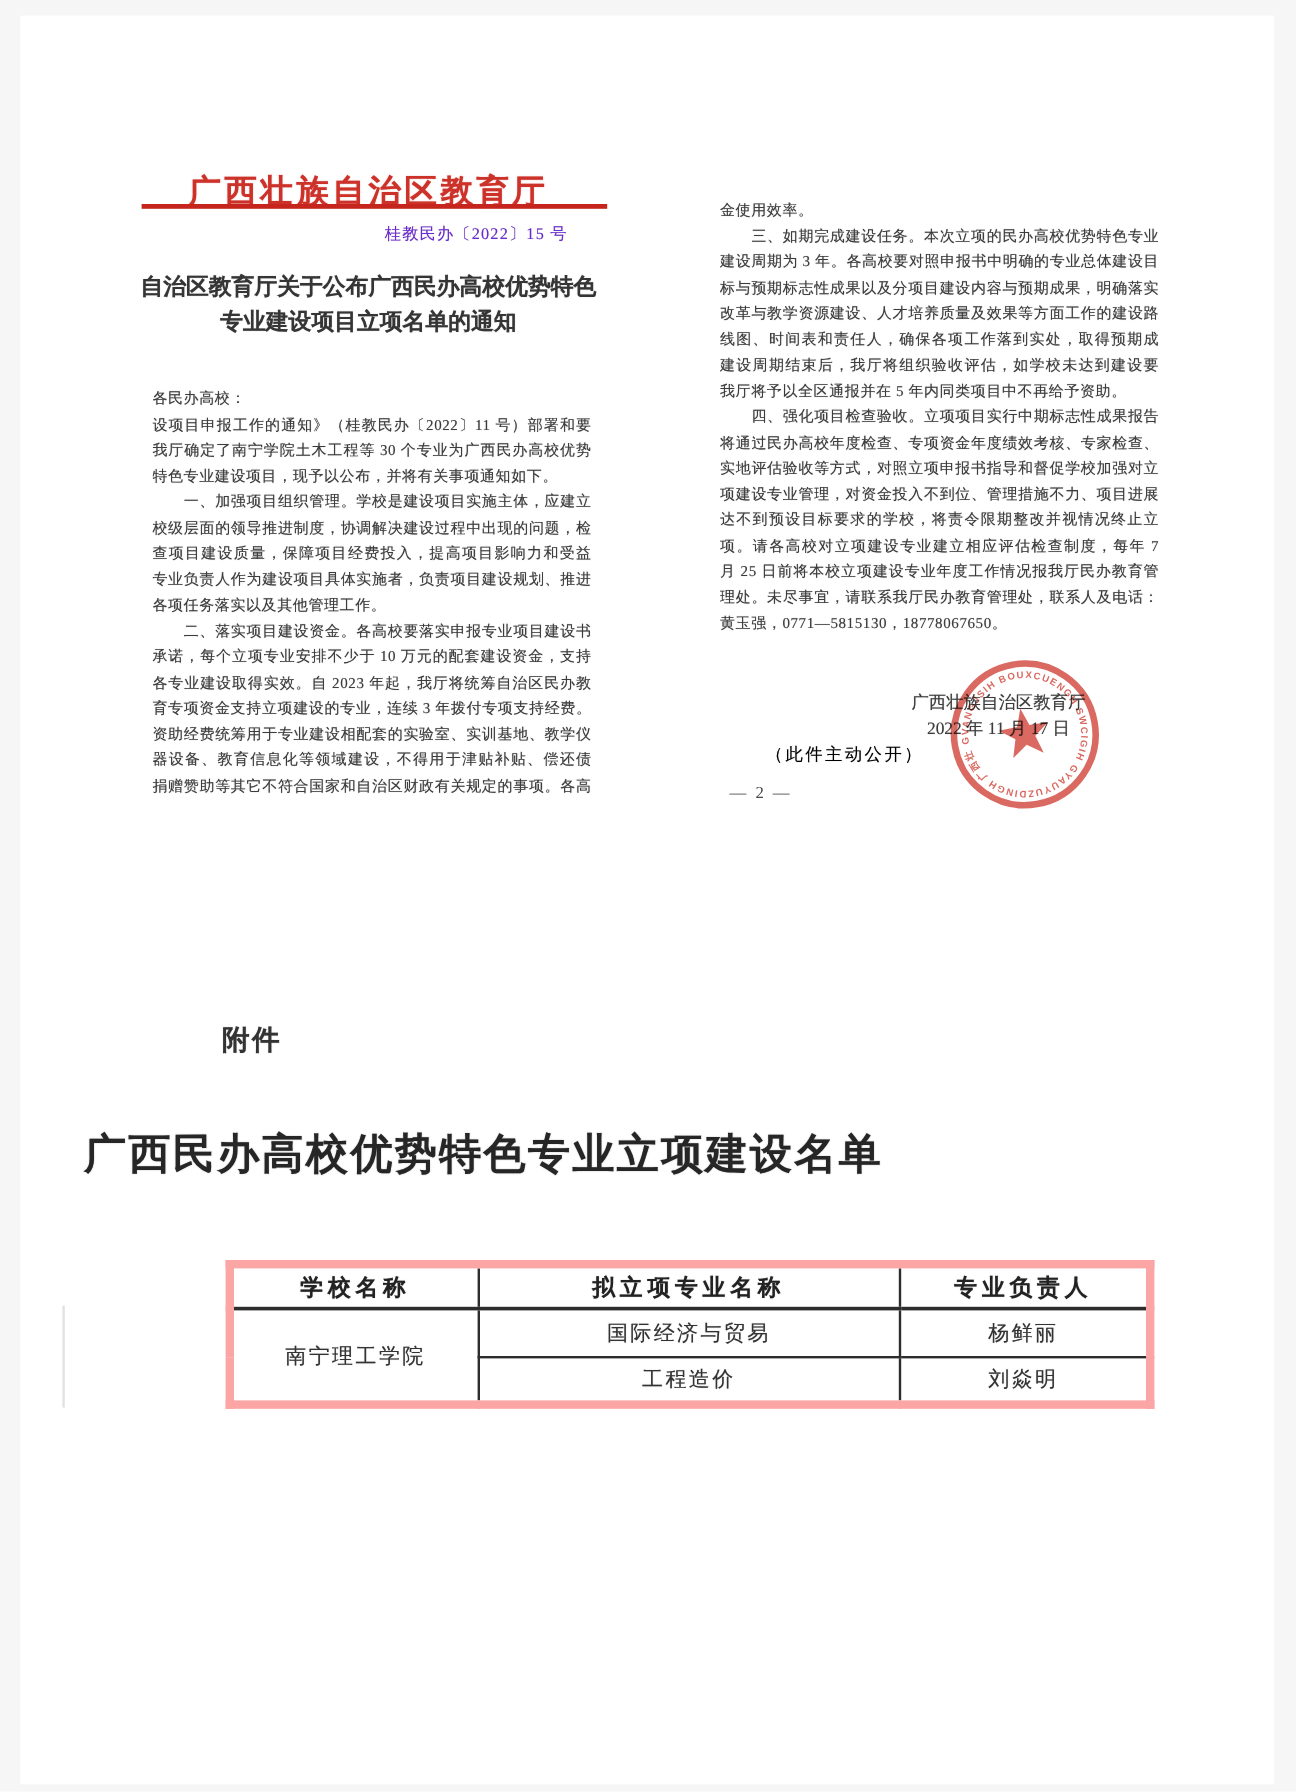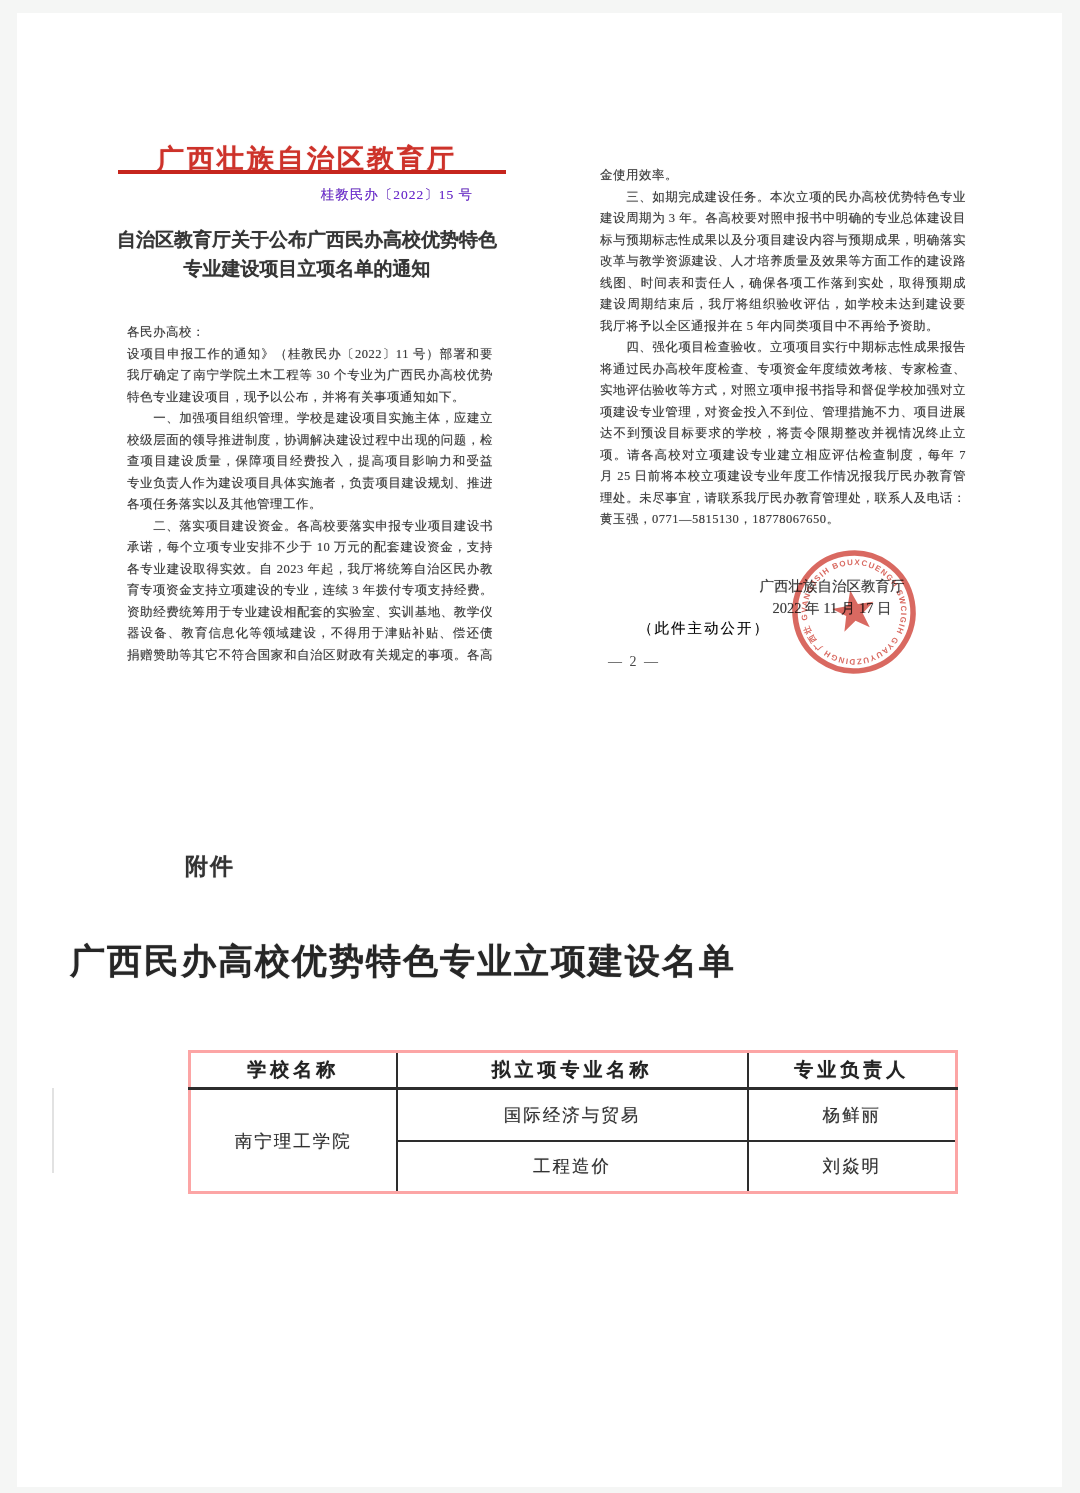--- a/index.html
+++ b/index.html
@@ -62,30 +62,30 @@
     color:#333; letter-spacing:2px;
     font-family:"Liberation Sans","DejaVu Sans",sans-serif;
     text-shadow:0 0 .8px rgba(50,50,50,.5); }
   .attach-title { left:53px; top:925px; width:1000px; text-align:left;
     font-size:35px; font-weight:bold; color:#262626; letter-spacing:2px;
     text-shadow:0 0 1px rgba(40,40,40,.55); white-space:nowrap; }
 
   
   table.list { left:171px; top:1037px; width:767px; position:absolute;
     border-collapse:collapse; table-layout:fixed;
-    border:3px solid #fca5a5; }
+    border:7px solid #fca5a5; }
   table.list th {
     height:37px; border:2px solid #2d2d2d; border-bottom-width:3px;
     font-family:"Liberation Sans","DejaVu Sans",sans-serif;
     font-size:19px; font-weight:bold; letter-spacing:4px; color:#222;
     text-align:center; vertical-align:middle;
     text-shadow:0 0 .8px rgba(30,30,30,.5);
   }
   table.list td {
-    height:52px; border:2px solid #2d2d2d;
+    height:40px; border:2px solid #2d2d2d;
     font-size:17.5px; letter-spacing:2px; color:#333;
     text-align:center; vertical-align:middle;
     text-shadow:0 0 .7px rgba(50,50,50,.5);
   }
 
   .artifact-line { left:35px; top:1075px; width:2px; height:85px; background:#e2e2e2; }
 </style>
 </head>
 <body>
 

